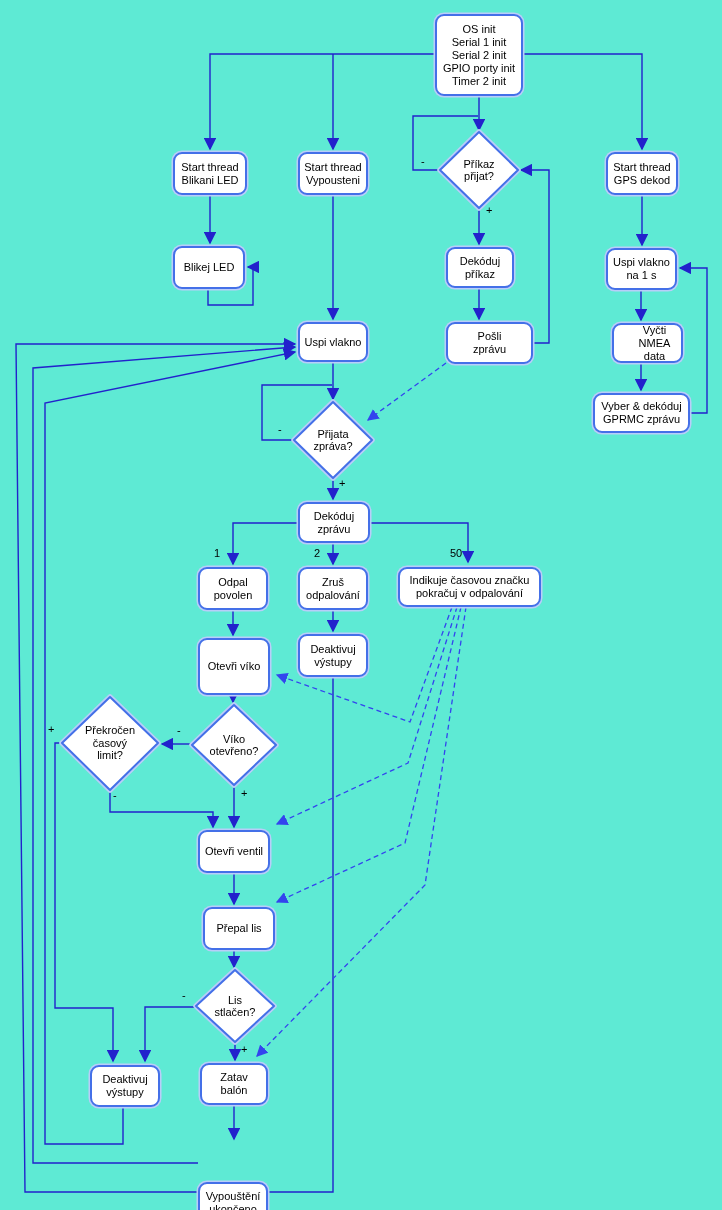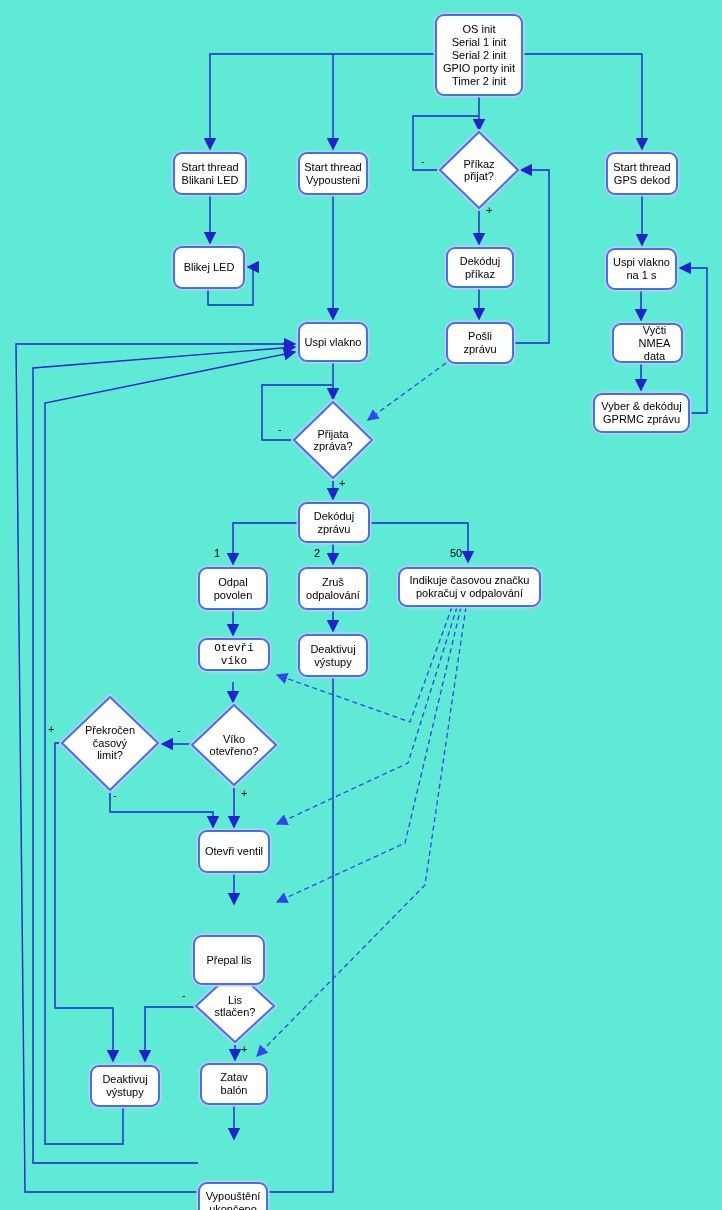--- a/index.html
+++ b/index.html
@@ -117,41 +117,41 @@
   <div class="node" style="left:173px;top:152px;width:74px;height:43px;">Start thread
 Blikani LED</div>
   <div class="node" style="left:298px;top:152px;width:70px;height:43px;">Start thread
 Vypousteni</div>
   <div class="node" style="left:606px;top:152px;width:72px;height:43px;">Start thread
 GPS dekod</div>
   <div class="node" style="left:173px;top:246px;width:72px;height:43px;">Blikej LED</div>
   <div class="node" style="left:298px;top:322px;width:70px;height:40px;">Uspi vlakno</div>
   <div class="node" style="left:446px;top:247px;width:68px;height:41px;">Dekóduj
 příkaz</div>
-  <div class="node" style="left:446px;top:322px;width:68px;height:42px;">Pošli
+  <div class="node" style="left:446px;top:322px;width:87px;height:42px;">Pošli
 zprávu</div>
   <div class="node" style="left:606px;top:248px;width:71px;height:42px;">Uspi vlakno
 na 1 s</div>
   <div class="node" style="left:612px;top:323px;width:71px;height:40px;padding-left:16px;">Vyčti NMEA
 data</div>
   <div class="node" style="left:593px;top:393px;width:97px;height:40px;">Vyber &amp; dekóduj
 GPRMC zprávu</div>
   <div class="node" style="left:298px;top:502px;width:72px;height:41px;">Dekóduj
 zprávu</div>
   <div class="node" style="left:198px;top:567px;width:70px;height:43px;">Odpal
 povolen</div>
   <div class="node" style="left:298px;top:567px;width:70px;height:43px;">Zruš
 odpalování</div>
   <div class="node" style="left:398px;top:567px;width:143px;height:40px;">Indikuje časovou značku
 pokračuj v odpalování</div>
-  <div class="node" style="left:198px;top:638px;width:72px;height:33px;font-family:Liberation Mono, monospace;">Otevři víko</div>
+  <div class="node" style="left:198px;top:638px;width:72px;height:57px;">Otevři víko</div>
   <div class="node" style="left:298px;top:634px;width:70px;height:43px;">Deaktivuj
 výstupy</div>
   <div class="node" style="left:198px;top:830px;width:72px;height:43px;">Otevři ventil</div>
-  <div class="node" style="left:193px;top:907px;width:72px;height:50px;margin-top:28px;">Přepal lis</div>
+  <div class="node" style="left:203px;top:907px;width:72px;height:43px;">Přepal lis</div>
   <div class="node" style="left:200px;top:1063px;width:68px;height:42px;">Zatav
 balón</div>
   <div class="node" style="left:90px;top:1065px;width:70px;height:42px;">Deaktivuj
 výstupy</div>
   <div class="node" style="left:198px;top:1142px;width:70px;height:41px;margin-top:40px;">Vypouštění
 ukončeno</div>
 
   <div class="dtext" style="left:447px;top:156px;width:64px;height:28px;">Příkaz
 přijat?</div>
   <div class="dtext" style="left:301px;top:426px;width:64px;height:28px;">Přijata

